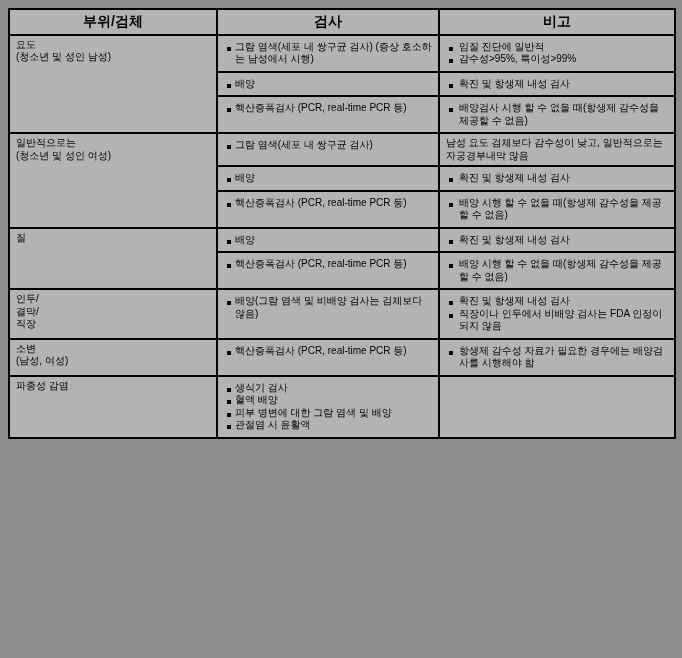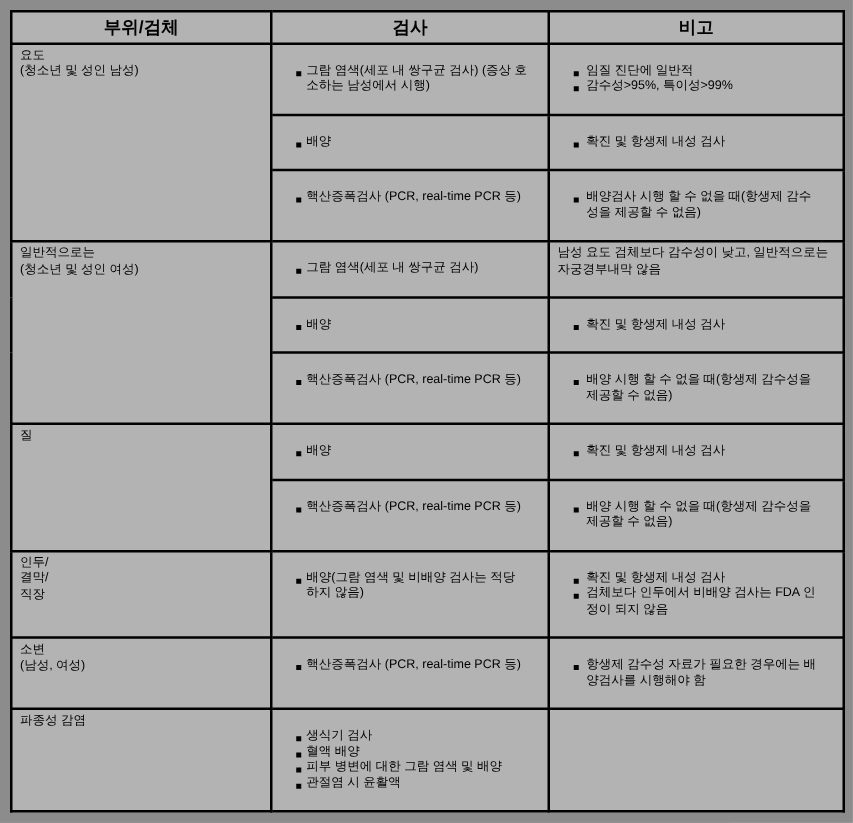--- a/index.html
+++ b/index.html
@@ -43,21 +43,21 @@
     text-align: center;
     font-weight: bold;
     font-size: 14px;
     padding: 3px 4px;
     background: #b3b3b3;
   }
 
   
   ul.bul {
     list-style: none;
-    margin: 12px;
+    margin: 2px;
     padding: 0;
   }
   ul.bul > li {
     position: relative;
     padding-left: 9px;
     margin: 0 0 0 0;
     white-space: pre-wrap;
   }
   ul.bul > li::before {
     content: "";
@@ -191,27 +191,27 @@
               <li>배양 시행 할 수 없을 때(항생제 감수성을 제공할 수 없음)</li>
             </ul>
           </td>
         </tr>
         <tr>
           <td class="site" rowspan="1"><span class="plain">인두/
 결막/
 직장</span></td>
           <td>
             <ul class="bul">
-              <li>배양(그람 염색 및 비배양 검사는 적당하지 않음)</li>
-            </ul>
-          </td>
-          <td>
-            <ul class="bul indent">
-              <li>확진 및 항생제 내성 검사</li>
-              <li>검체보다 인두에서 비배양 검사는 FDA 인정이 되지 않음</li>
+              <li>배양(그람 염색 및 비배양 검사는 검체보다 않음)</li>
+            </ul>
+          </td>
+          <td>
+            <ul class="bul indent">
+              <li>확진 및 항생제 내성 검사</li>
+              <li>직장이나 인두에서 비배양 검사는 FDA 인정이 되지 않음</li>
             </ul>
           </td>
         </tr>
         <tr>
           <td class="site" rowspan="1"><span class="plain">소변
 (남성, 여성)</span></td>
           <td>
             <ul class="bul">
               <li>핵산증폭검사 (PCR, real-time PCR 등)</li>
             </ul>

